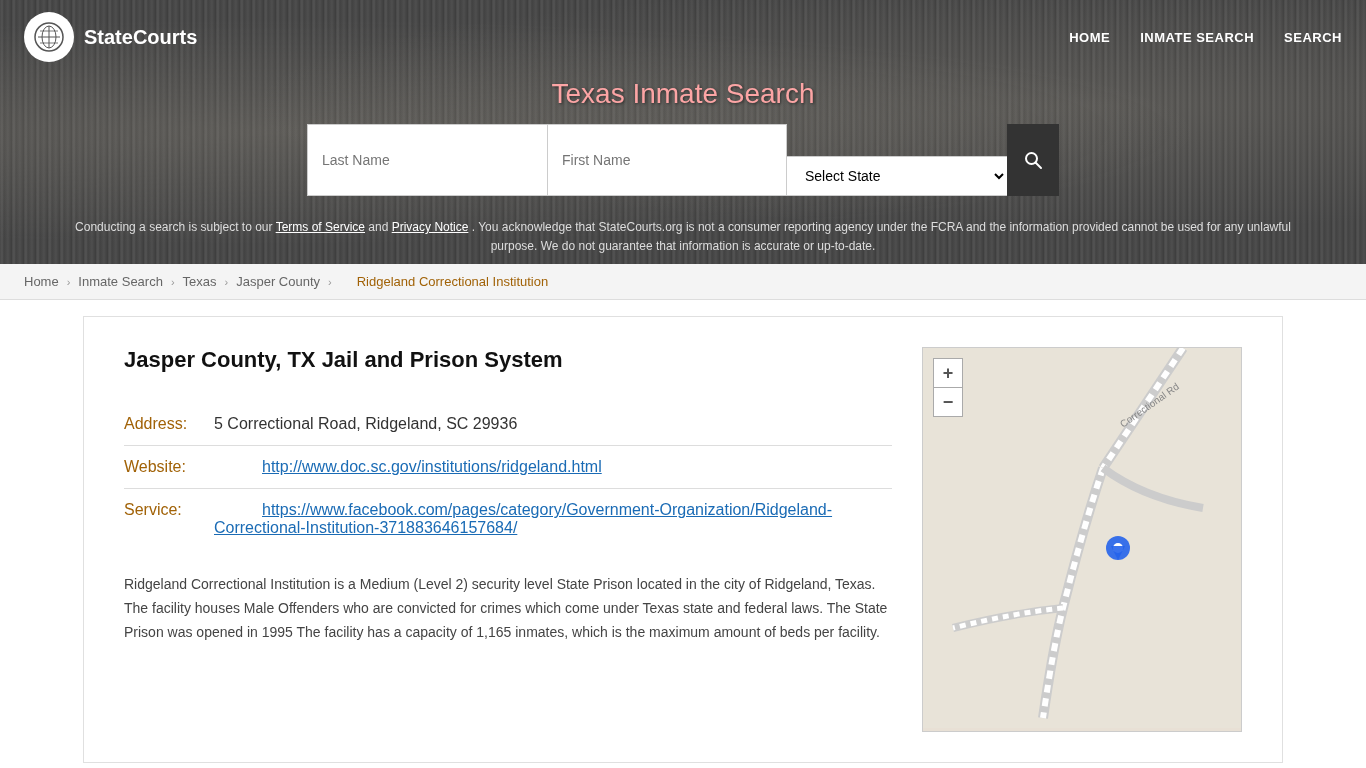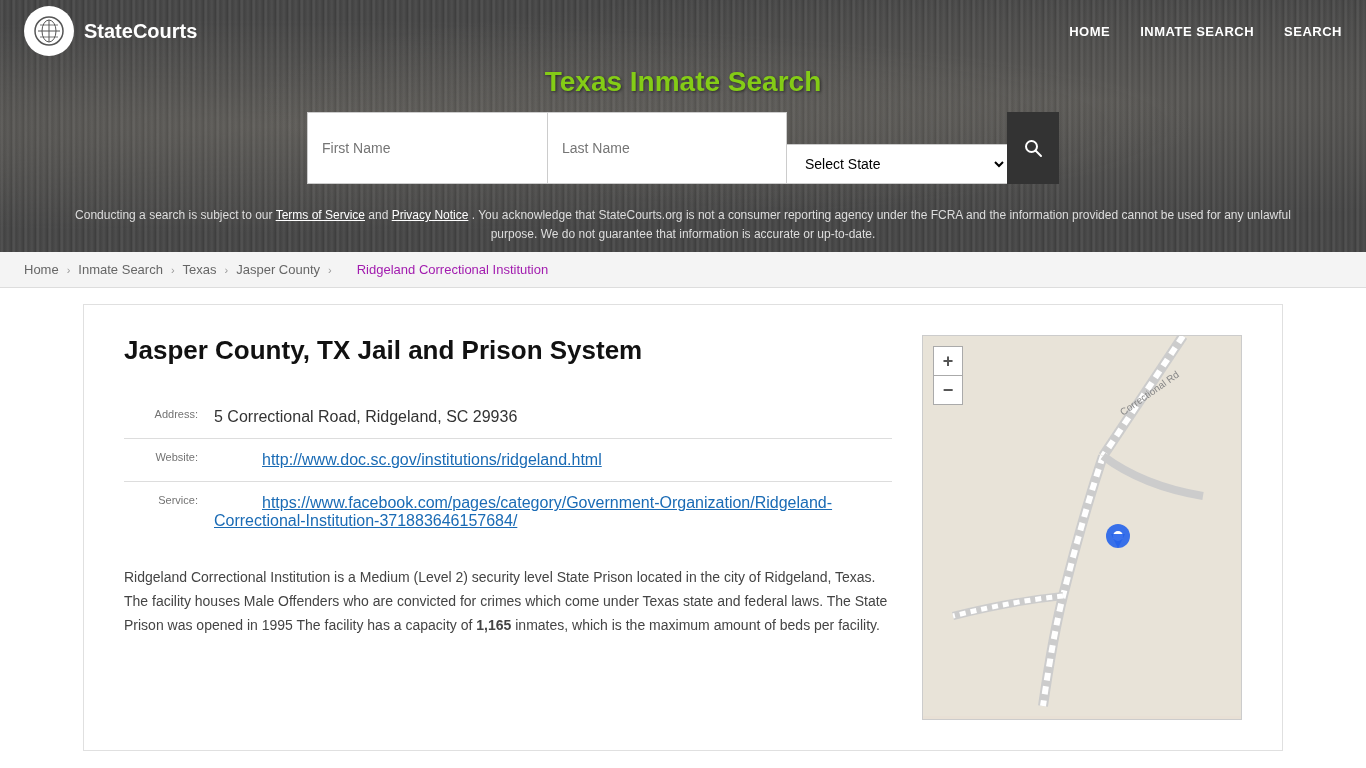--- a/index.html
+++ b/index.html
@@ -28,21 +28,21 @@
         radial-gradient(ellipse at 20% 50%, rgba(200,190,170,0.18) 0%, transparent 60%),
         radial-gradient(ellipse at 80% 40%, rgba(200,190,170,0.15) 0%, transparent 55%);
     }
 
     .header-nav {
       position: relative;
       z-index: 10;
       display: flex;
       align-items: center;
       justify-content: space-between;
-      padding: 6px 24px;
+      padding: 12px 24px;
     }
     .logo-area {
       display: flex;
       align-items: center;
       gap: 10px;
       text-decoration: none;
     }
     .logo-icon {
       width: 50px;
       height: 50px;
@@ -72,23 +72,23 @@
       cursor: pointer;
     }
 
     .header-title-area {
       position: relative;
       z-index: 10;
       text-align: center;
       margin-top: 4px;
     }
     .header-title {
-      color: #84cc16;
+      color: #fca5a5;
       font-size: 28px;
-      font-weight: bold;
+      font-weight: normal;
       text-shadow: 1px 1px 3px rgba(0,0,0,0.5);
       text-align: center;
     }
 
     .search-bar {
       position: relative;
       z-index: 10;
       display: flex;
       justify-content: center;
       gap: 0;
@@ -153,67 +153,66 @@
       align-items: center;
       gap: 8px;
       font-size: 13px;
       color: #666;
     }
     .breadcrumb a {
       color: #666;
       text-decoration: none;
     }
     .breadcrumb-sep { color: #999; font-size: 11px; }
-    .breadcrumb-current { color: #a21caf; font-weight: 500; padding-left: 17px; }
+    .breadcrumb-current { color: #a16207; font-weight: 500; padding-left: 17px; }
     .content-left {
       flex: 1;
     }
     .page-heading {
-      font-size: 26px;
+      font-size: 22px;
       font-weight: bold;
       color: #111;
       margin-bottom: 30px;
     }
     .info-table {
       width: 100%;
       border-collapse: collapse;
       margin-bottom: 24px;
     }
     .info-table tr {
       border-bottom: 1px solid #ddd;
     }
     .info-table tr:last-child {
       border-bottom: none;
     }
     .info-label {
-      color: #737373;
+      color: #a16207;
       padding: 12px 16px 12px 0;
       vertical-align: top;
       white-space: nowrap;
-      font-size: 11px;
+      font-size: 16px;
       width: 90px;
-      text-align: right;
     }
     .info-value {
       color: #333;
       padding: 12px 0;
       font-size: 16px;
     }
     .info-value a {
       color: #1a6bb5;
       text-decoration: underline;
       margin-left: 48px;
     }
     .description {
       font-size: 14px;
       color: #444;
       line-height: 1.7;
       max-width: 840px;
     }
-    .description strong { font-weight: bold; }
+    .description strong { font-weight: normal; }
 
     
     .map-container {
       width: 320px;
       min-width: 320px;
       min-height: 320px;
       border: 1px solid #ccc;
       position: relative;
       overflow: hidden;
       background: #e8e0d5;
@@ -285,22 +284,22 @@
         <a class="nav-link" href="#">INMATE SEARCH</a>
         <a class="nav-link" href="#">SEARCH</a>
       </div>
     </div>
 
     <div class="header-title-area">
       <h1 class="header-title">Texas Inmate Search</h1>
     </div>
 
     <div class="search-bar">
+      <input class="search-input" type="text" placeholder="Last Name" style="">
       <input class="search-input" type="text" placeholder="First Name" style="">
-      <input class="search-input" type="text" placeholder="Last Name" style="">
       <select class="search-select">
         <option>Select State</option>
         <option>Alabama</option>
         <option>Alaska</option>
         <option>Arizona</option>
         <option>Texas</option>
       </select>
       <button class="search-btn">
         <svg width="20" height="20" viewBox="0 0 20 20" fill="white" xmlns="http://www.w3.org/2000/svg">
           <circle cx="8.5" cy="8.5" r="5.5" stroke="white" stroke-width="2" fill="none"></circle>

